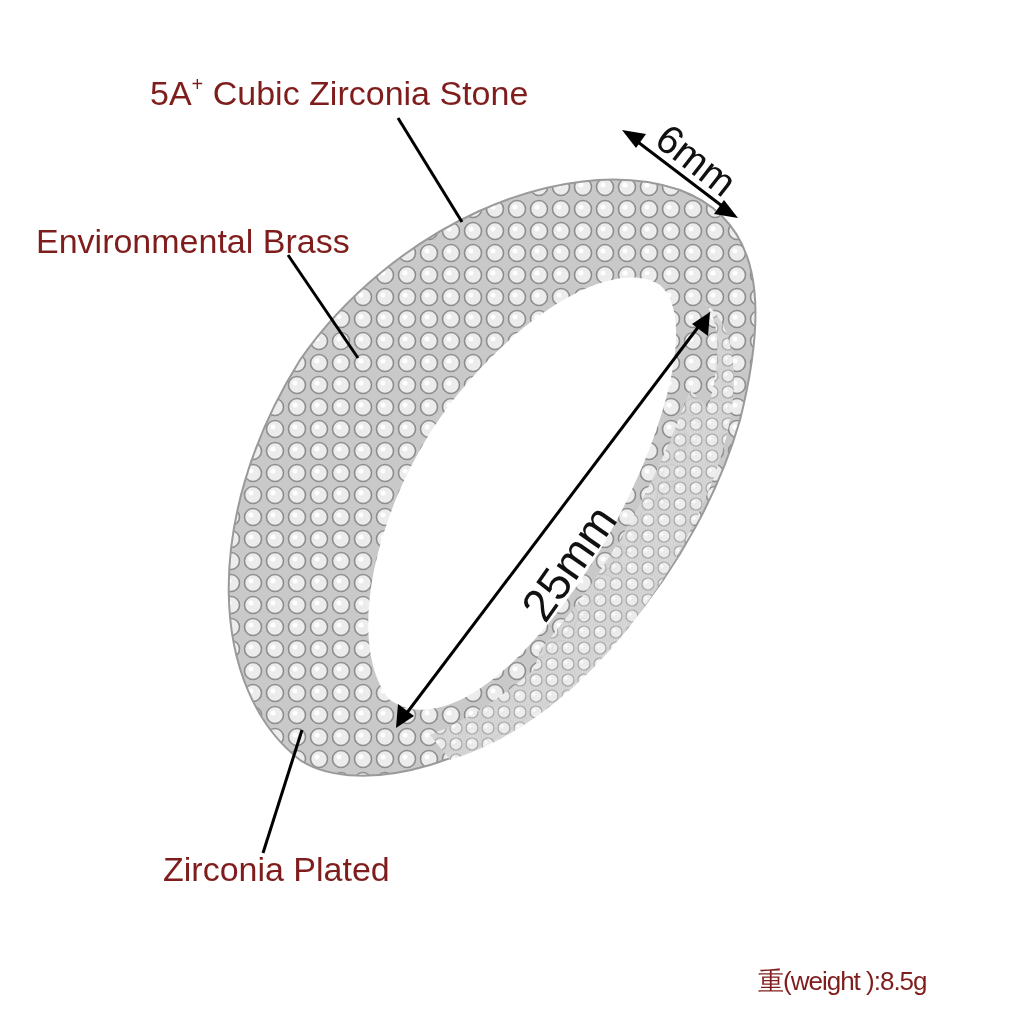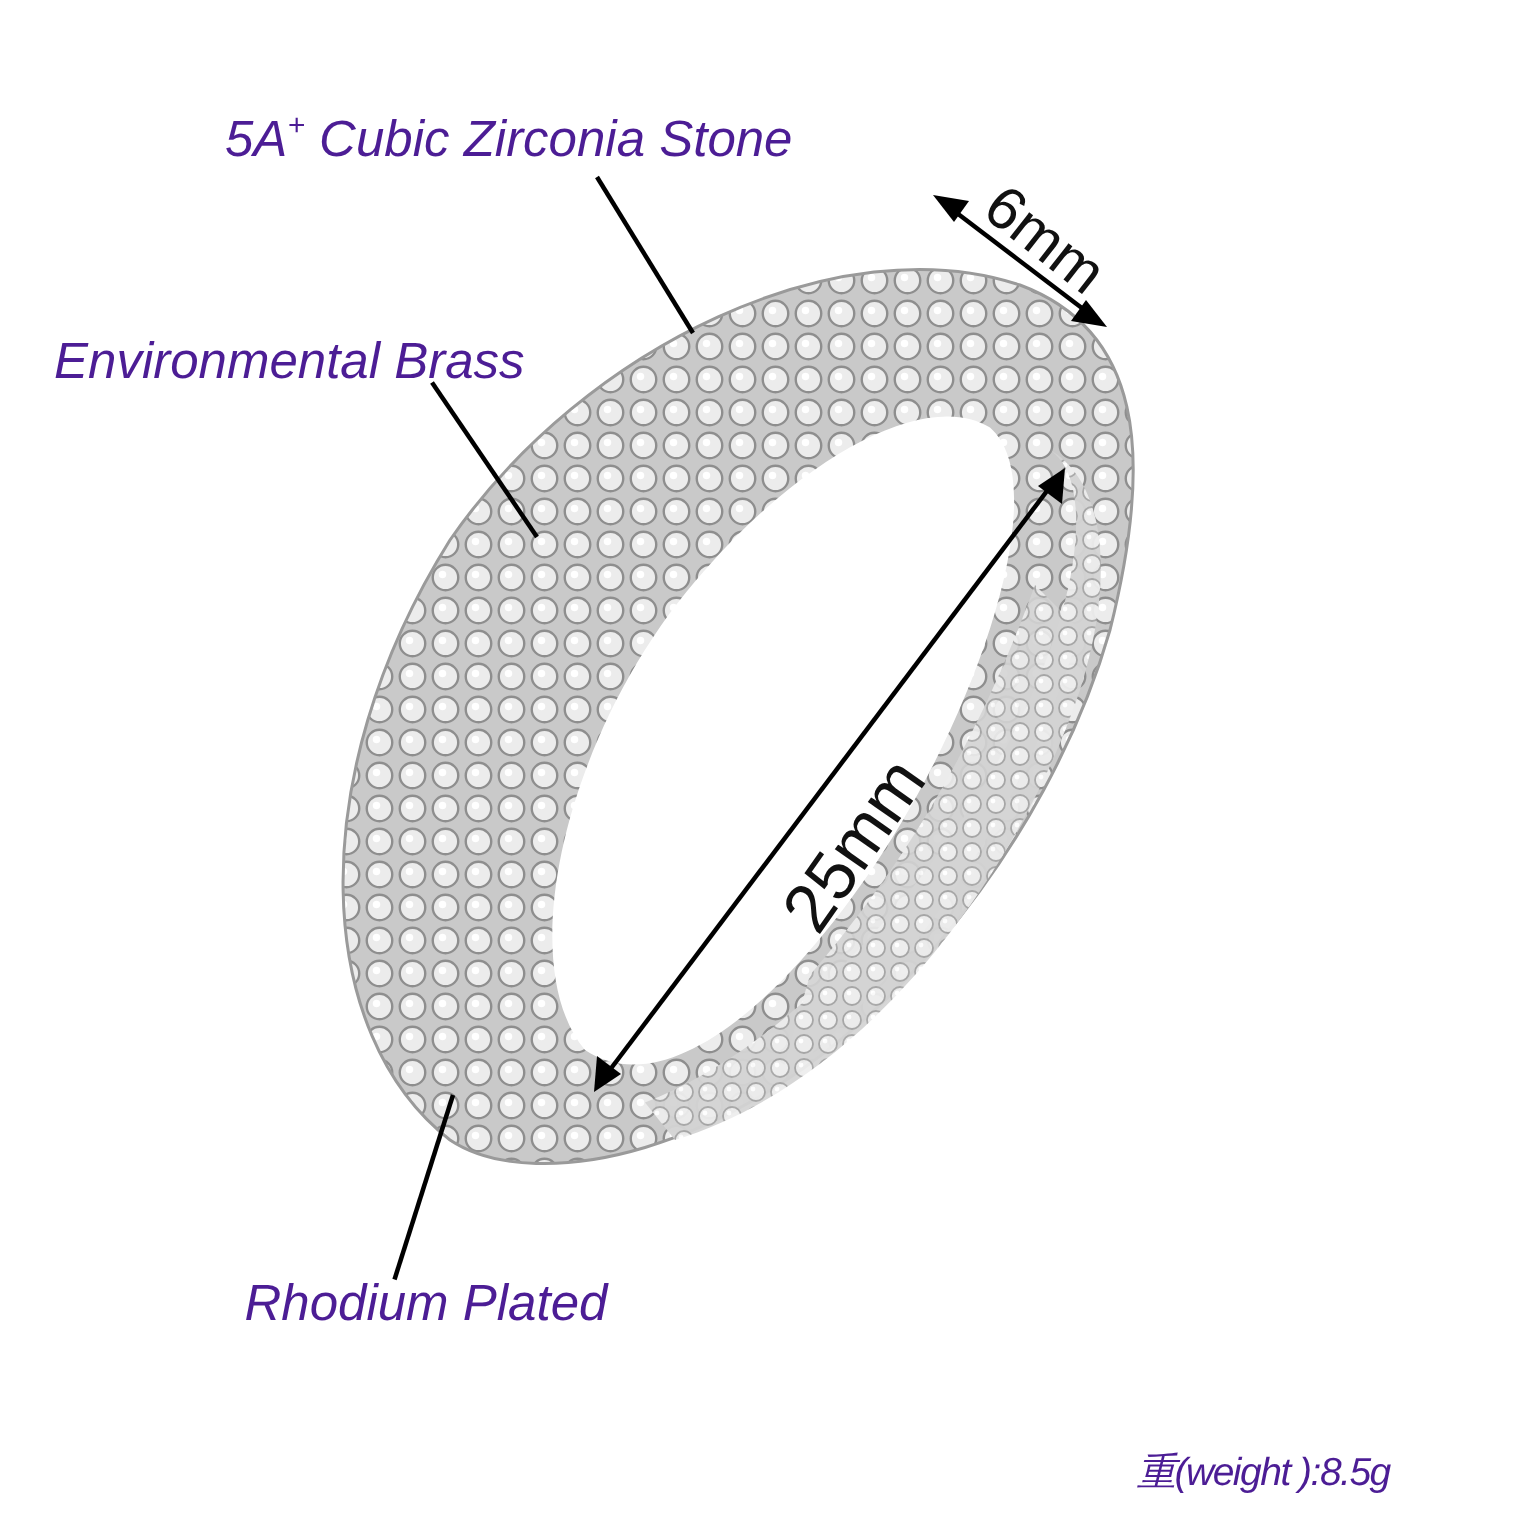--- a/index.html
+++ b/index.html
@@ -1,18 +1,18 @@
 <!DOCTYPE html>
 <html><head>
   <meta charset="utf-8">
   <style>
     html, body { margin:0; padding:0; background:#ffffff; }
     body { width:1024px; height:1024px; position:relative; overflow:hidden;
            font-family:"Liberation Sans", sans-serif; color:#111; }
-    .lbl { position:absolute; font-size:34px; white-space:nowrap; line-height:1; color:#4c1d95;font-style:italic; }
+    .lbl { position:absolute; font-size:34px; white-space:nowrap; line-height:1; color:#7f1d1d; }
     .dim { position:absolute; font-size:40px; white-space:nowrap; line-height:1; color:#111; transform-origin:center center; }
     svg.art { position:absolute; left:0; top:0; }
     sup { font-size:20px; vertical-align:14px; }
   </style>
 </head>
 <body>
 
 <svg class="art" width="1024" height="1024" viewBox="0 0 1024 1024">
   <defs>
     <pattern id="stones" width="22" height="22" patternUnits="userSpaceOnUse">
@@ -46,19 +46,19 @@
   <polygon points="396,728 398,704 414,716" fill="#000"></polygon>
   <polygon points="710,312 708,336 692,324" fill="#000"></polygon>
 </svg>
 
 <div class="lbl" style="left:150px; top:74px;">
   <span>5A</span><sup>+</sup><span> Cubic Zirconia Stone</span>
 </div>
 
 <div class="lbl" style="left:36px; top:224px;">Environmental Brass</div>
 
-<div class="lbl" style="left:163px; top:852px;">Rhodium Plated</div>
+<div class="lbl" style="left:163px; top:852px;">Zirconia Plated</div>
 
 <div class="lbl" style="left:758px; top:968px; font-size:26px; letter-spacing:-1px;">重(weight ):8.5g</div>
 
 <div class="dim" style="left:652px; top:140px; transform:rotate(38deg);">6mm</div>
 
 <div class="dim" style="left:505px; top:540px; font-size:46px; transform:rotate(-55deg);">25mm</div>
 
 </body></html>

